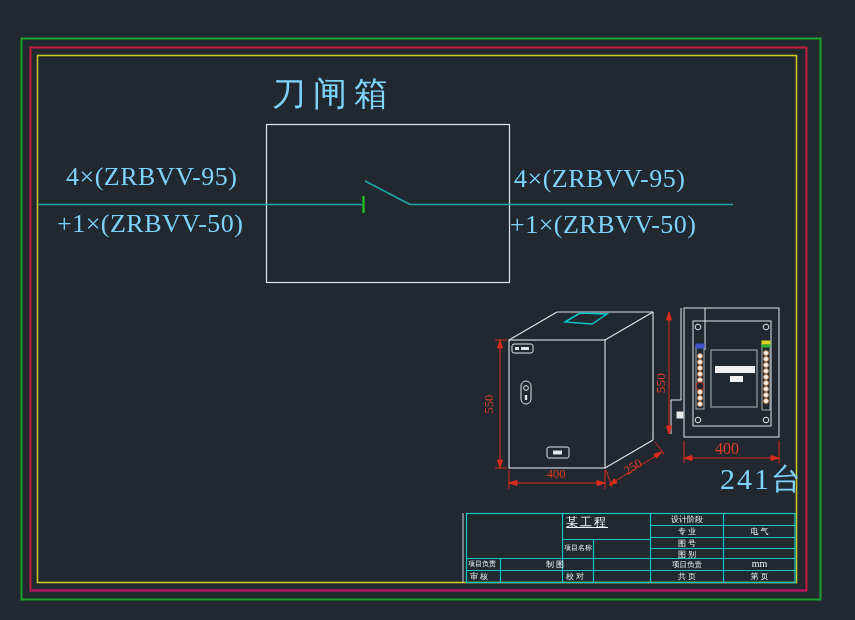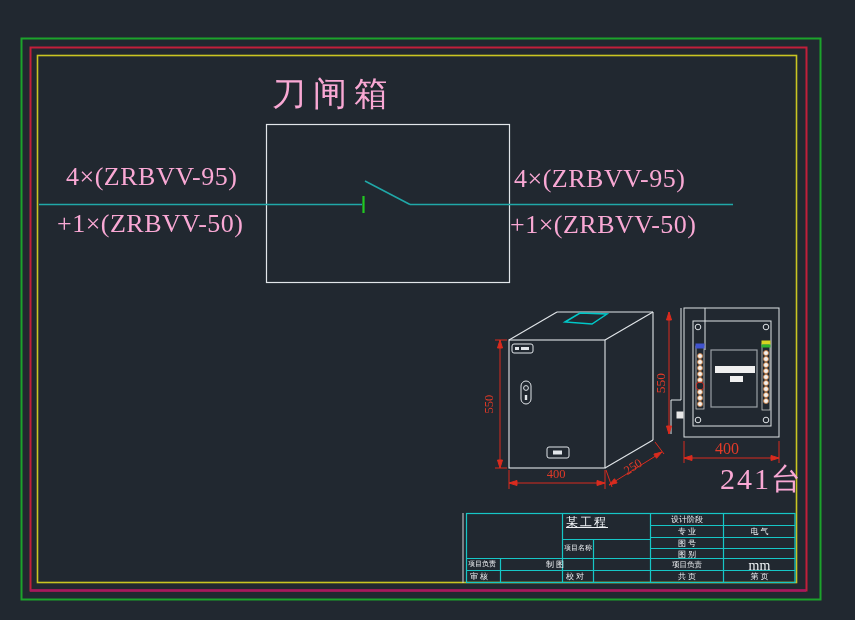--- a/index.html
+++ b/index.html
@@ -1,21 +1,21 @@
 <!DOCTYPE html>
 <html><head>
 <meta charset="utf-8">
 <style>
   html,body{margin:0;padding:0;background:#161b21;}
   #canvas{
     position:relative;width:855px;height:620px;background:#212830;overflow:hidden;
     font-family:"Liberation Serif","DejaVu Serif",serif;
   }
   #linework{position:absolute;left:0;top:0;}
-  .t{position:absolute;color:#f9a8d4;white-space:nowrap;line-height:1;}
+  .t{position:absolute;color:#7dd3fc;white-space:nowrap;line-height:1;}
   .cad-title{font-size:34px;letter-spacing:7px;}
   .device{font-size:24px;letter-spacing:1px;}
   .cable{font-size:26px;letter-spacing:0.5px;}
   .qty{font-size:30px;letter-spacing:2px;margin-left:39px;}
   .dim{position:absolute;color:#e23a28;white-space:nowrap;line-height:1;transform:translate(-50%,-50%);}
   .dim.rot90{transform:translate(-50%,-50%) rotate(-90deg);}
   .dim.rot33{transform:translate(-50%,-50%) rotate(-33deg);}
   .tb{position:absolute;color:#eef1f4;white-space:nowrap;line-height:1;font-size:8px;}
   .tb.c{text-align:center;}
   .tb.big{font-size:12px;letter-spacing:2px;text-decoration:underline;}
@@ -194,17 +194,17 @@
   <div class="tb" style="left:468px;top:561px;font-size:7px">项目负责</div>
   <div class="tb" style="left:470px;top:573px">审  核</div>
   <div class="tb" style="left:546px;top:561px">制  图</div>
   <div class="tb" style="left:566px;top:573px">校  对</div>
   <div class="tb c" style="left:651px;top:516px;width:72px">设计阶段</div>
   <div class="tb c" style="left:651px;top:528px;width:72px">专  业</div>
   <div class="tb c" style="left:724px;top:528px;width:71px">电  气</div>
   <div class="tb c" style="left:651px;top:540px;width:72px">图  号</div>
   <div class="tb c" style="left:651px;top:551px;width:72px">图  别</div>
   <div class="tb c" style="left:651px;top:561px;width:72px;font-size:7.5px">项目负责</div>
-  <div class="tb c" style="left:724px;top:559px;width:71px;font-size:14px">mm</div>
+  <div class="tb c" style="left:724px;top:559px;width:71px;font-size:10px">mm</div>
   <div class="tb c" style="left:651px;top:573px;width:72px">共  页</div>
   <div class="tb c" style="left:724px;top:573px;width:71px">第  页</div>
 
 </div>
 
 </body></html>

